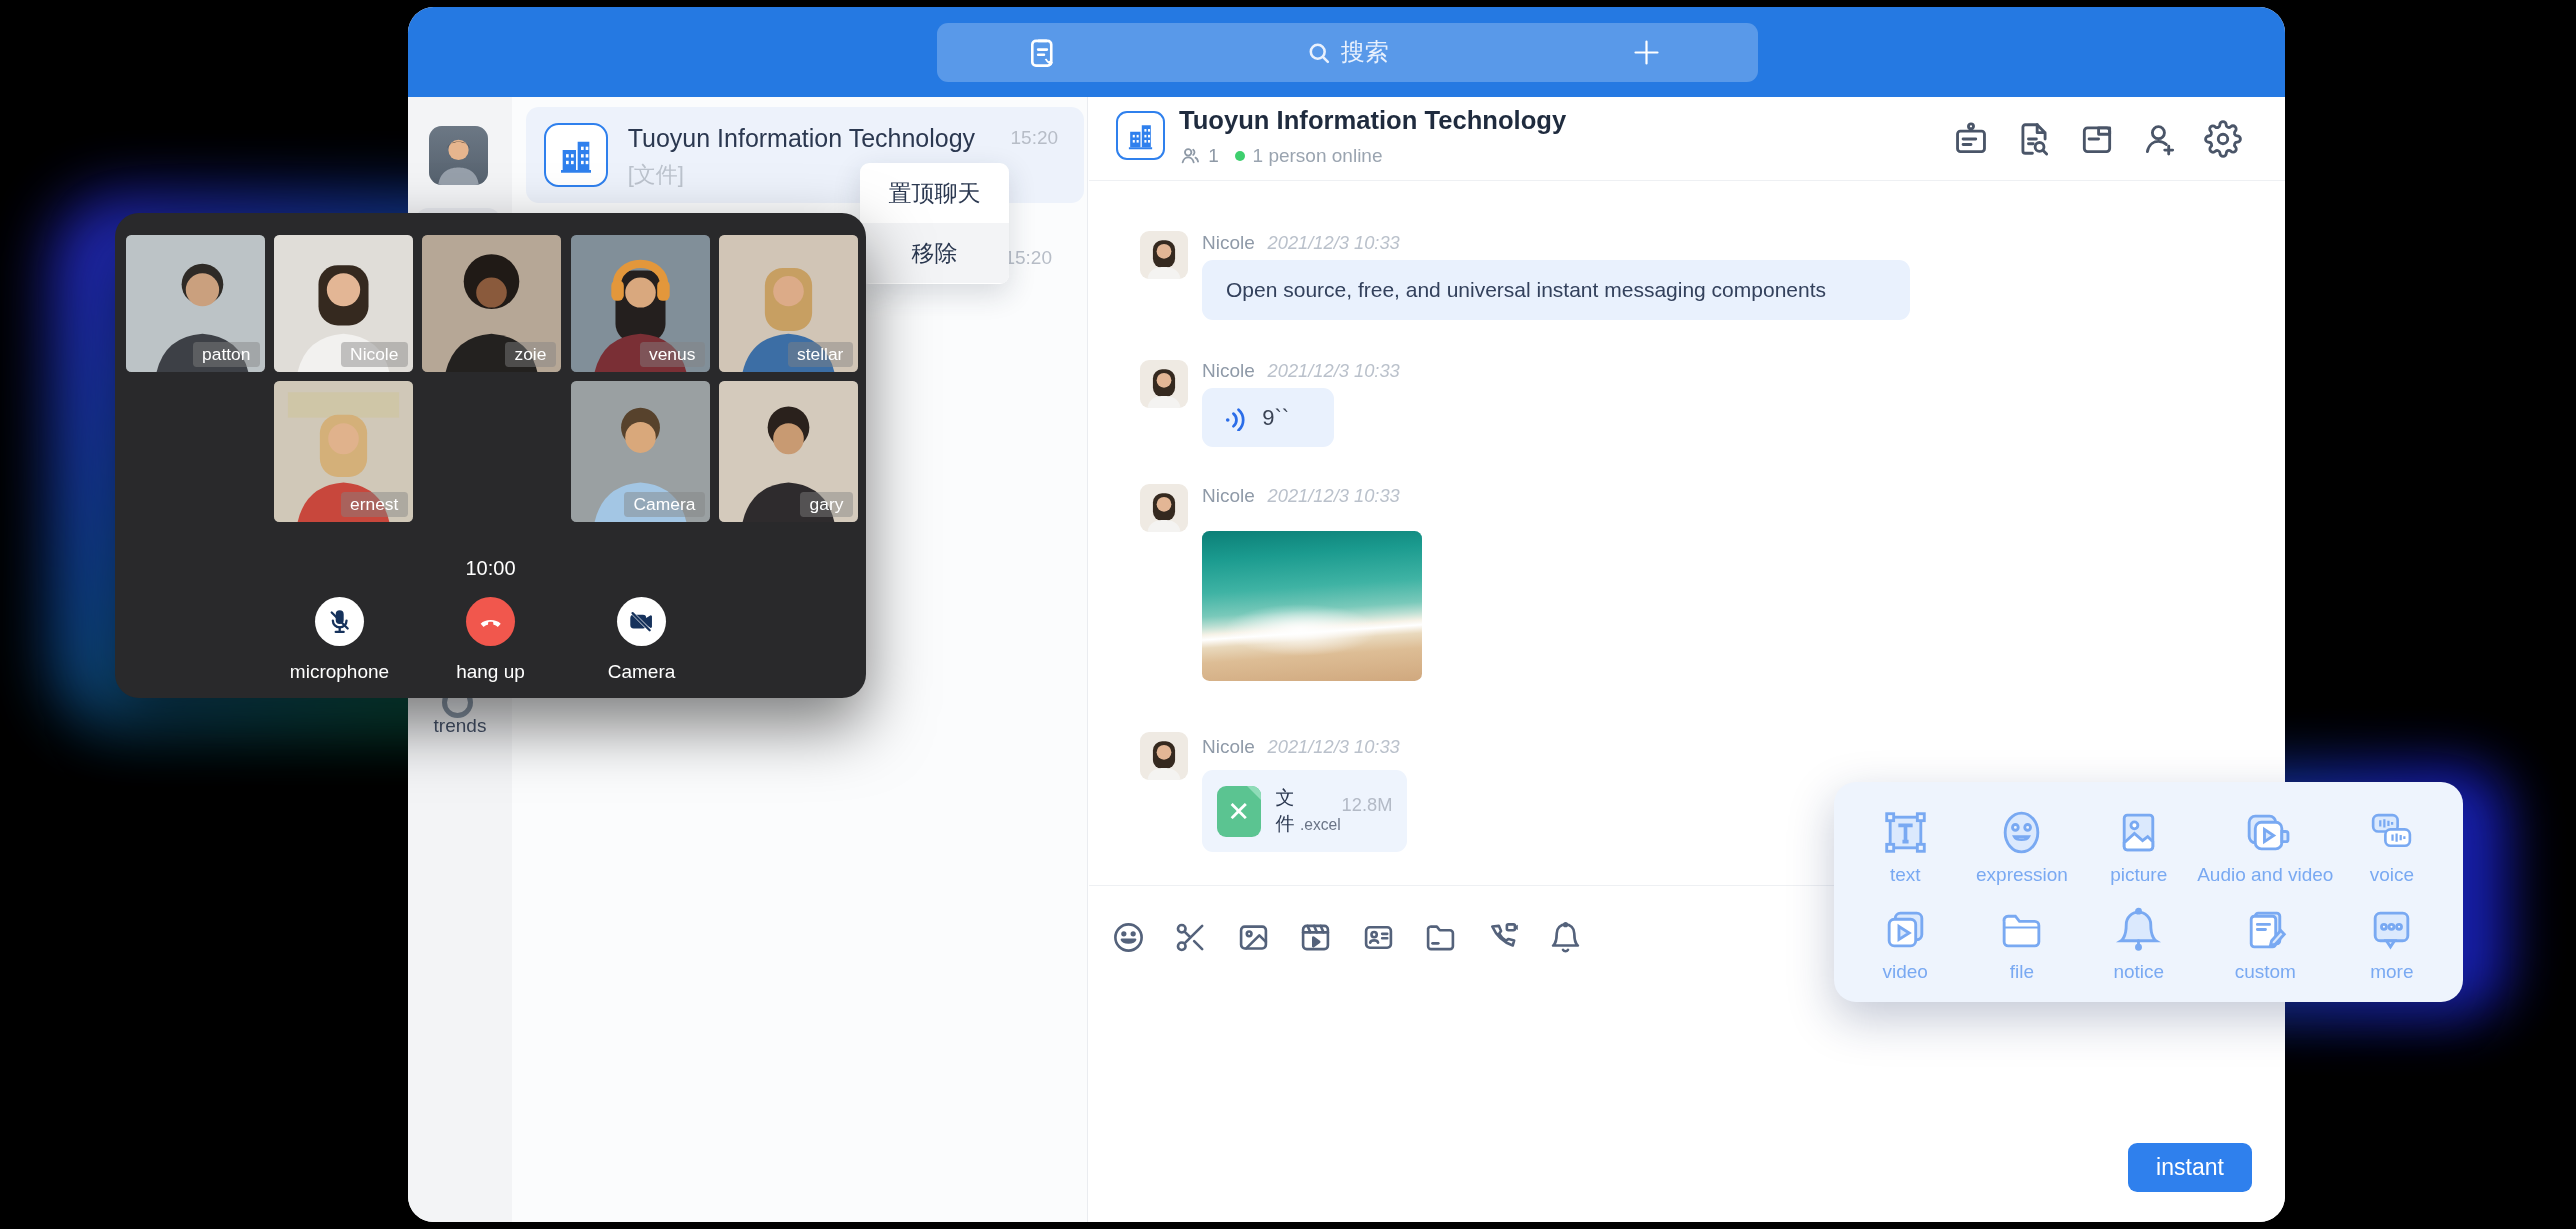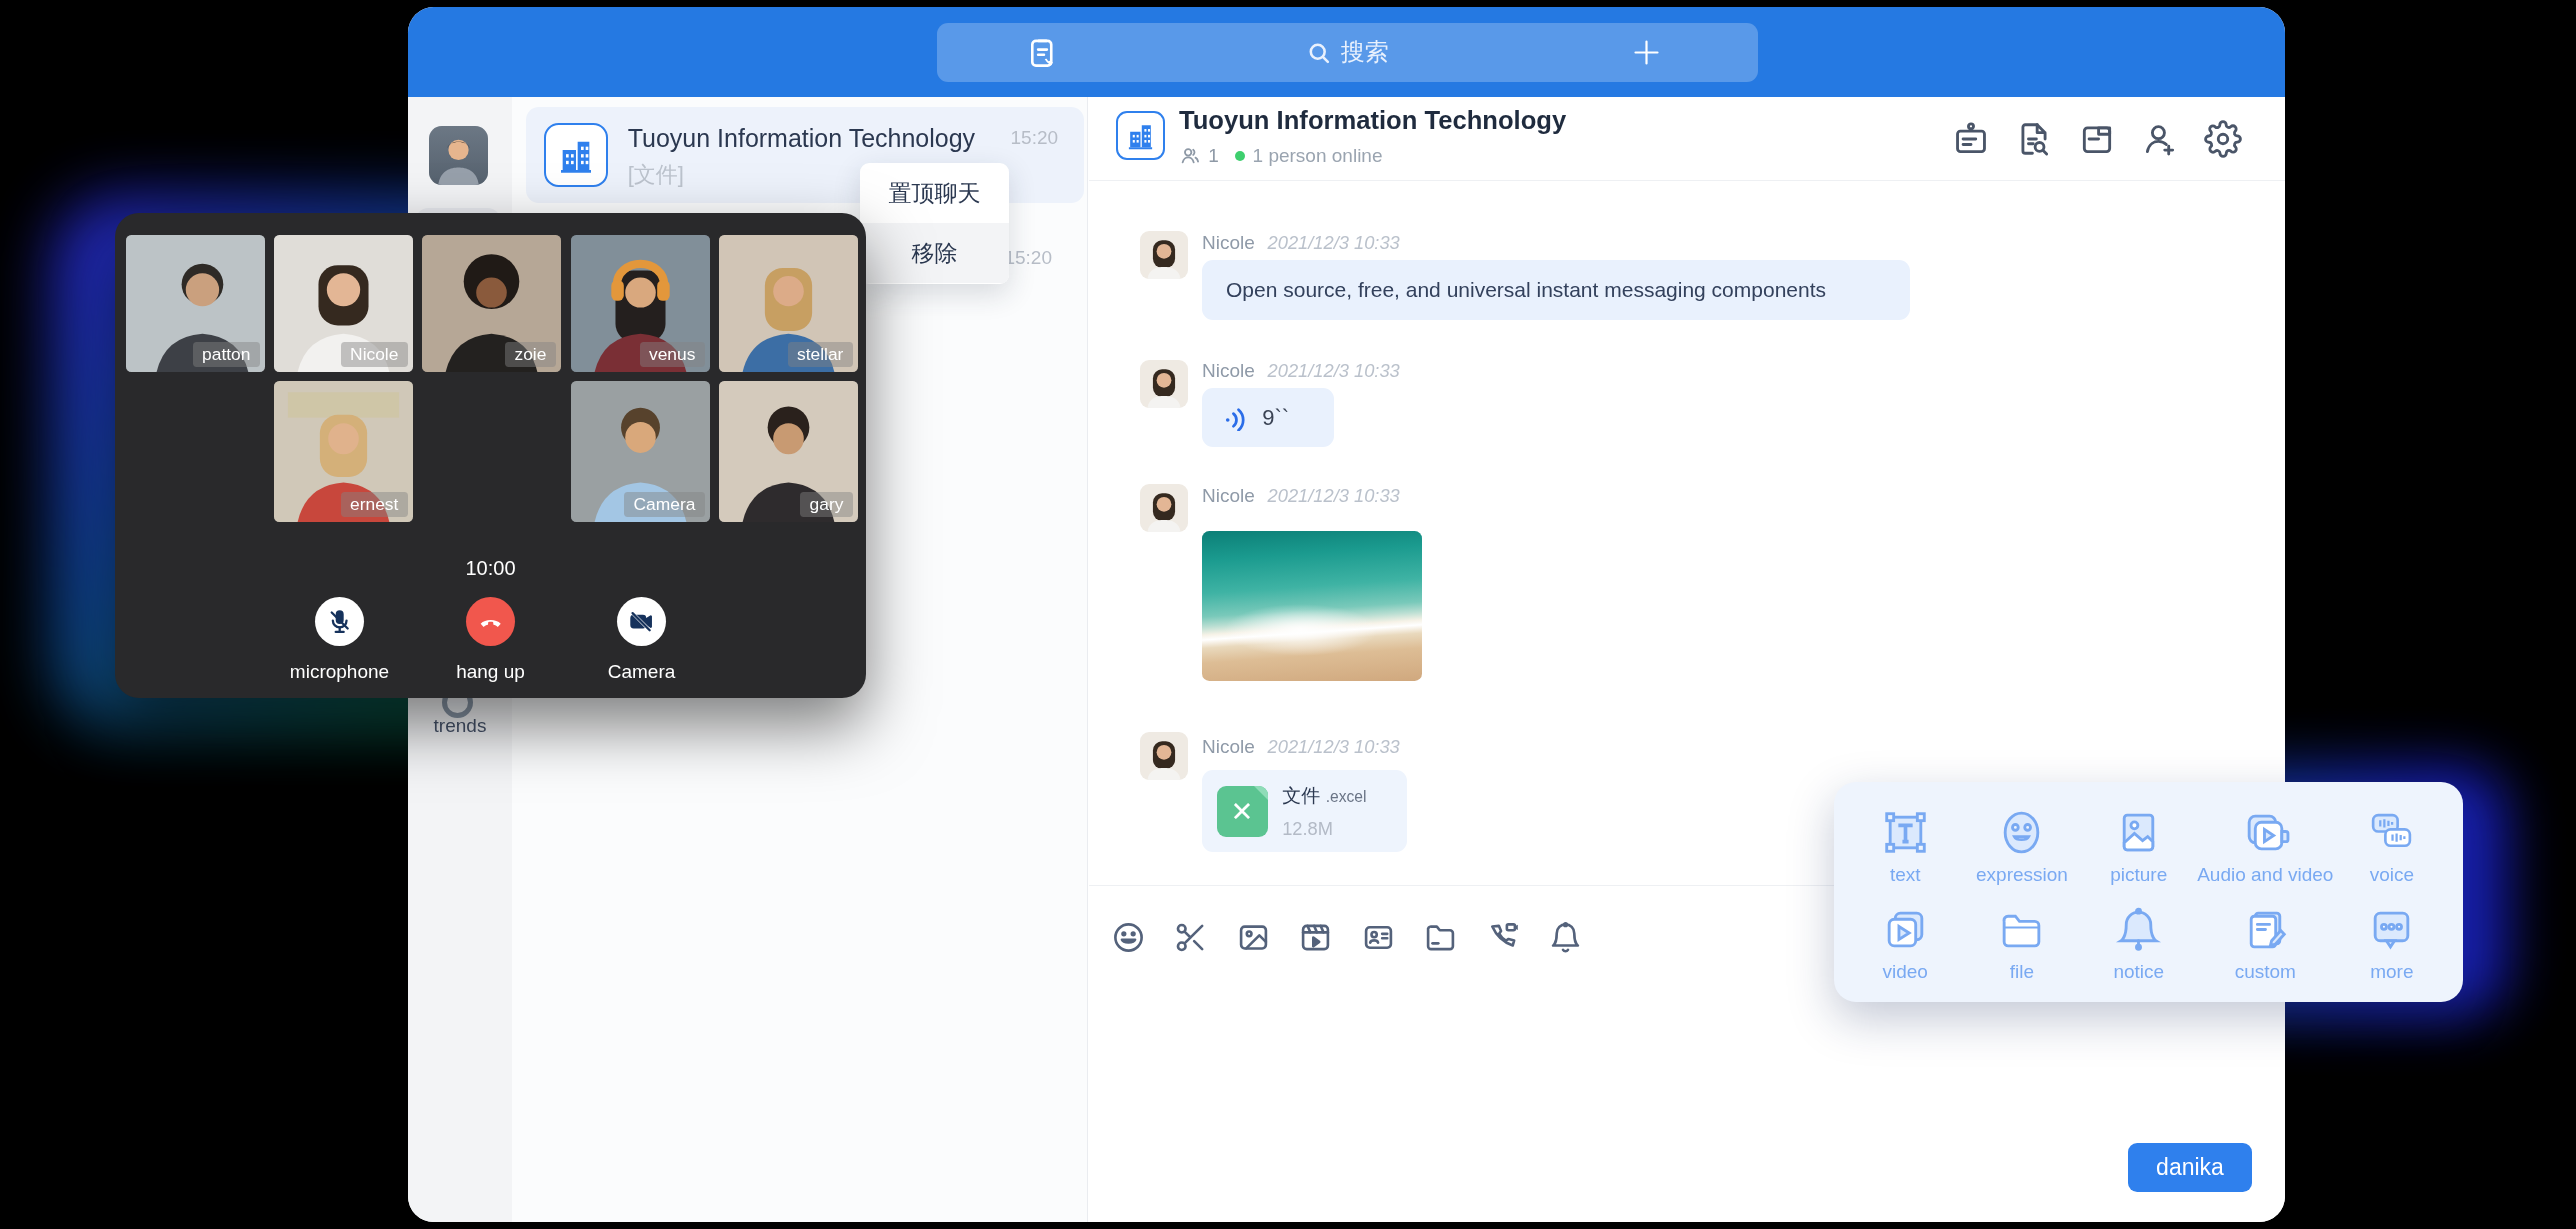--- a/index.html
+++ b/index.html
@@ -110,21 +110,21 @@
   .ctl-label { color:#fff; font-size:19px; }
 
   
   .type-popup { left:1834px; top:782px; width:629px; height:220px; border-radius:22px;
     background:#eef4fd; z-index:6; box-shadow:0 16.5px 46px rgba(20,40,90,.25);
     display:grid; grid-template-columns:repeat(5,1fr); grid-template-rows:1fr 1fr;
     padding:16.5px 12.8px 9.1px; }
   .type-cell { display:flex; flex-direction:column; align-items:center; justify-content:center; gap:7.3px; }
   .type-cell .lbl { font-size:19px; color:#79a9f2; white-space:nowrap; }
 
-  .flexcol { display:flex; flex-direction:column; }
+  .flexcol { display:flex; flex-direction:row; }
 </style>
 </head>
 <body>
 
 <div class="stage">
 
   <div class="abs glow-video"></div>
   <div class="abs glow-popup"></div>
 
   <div class="abs app-window">
@@ -385,21 +385,21 @@
             <rect x="15" y="3" width="5.5" height="4" rx="1"></rect>
               <path d="M20.5 4.2l2-1v3.6l-2-1z" fill="#54627b" stroke="none"></path>
           </svg>
           <svg width="35" height="35" viewBox="0 0 24 24" fill="none" stroke="#54627b" stroke-width="1.8" stroke-linecap="round" stroke-linejoin="round">
             <path d="M18 9A6 6 0 0 0 6 9c0 7-2.5 8.5-2.5 8.5h17S18 16 18 9"></path>
               <path d="M13.7 20.5a2 2 0 0 1-3.4 0"></path>
               <circle cx="12" cy="3.2" r=".9" fill="#54627b"></circle>
           </svg>
         </div>
         <div style="position:absolute;left:0;top:69px;width:1197px;height:174px;"></div>
-        <button class="send-btn">danika</button>
+        <button class="send-btn">instant</button>
       </div>
     </div>
   </div>
 
   <div class="abs ctx-menu">
     <div class="ctx-item">置顶聊天</div>
     <div class="ctx-item hover">移除</div>
   </div>
 
   <div class="abs call-panel">

